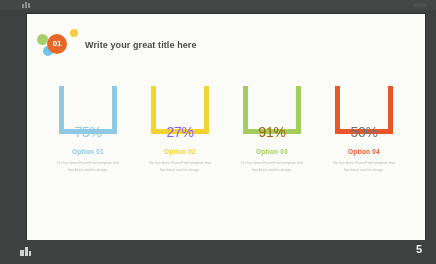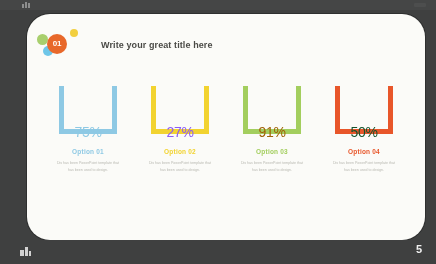--- a/index.html
+++ b/index.html
@@ -27,21 +27,20 @@
   .topbar-right {
     position:absolute; right:10px; top:3px; width:12px; height:4px;
     background:#4d4e4e; border-radius:1px;
   }
 
   
   .slide-wrap {
     position:absolute; left:27px; top:14px; width:398px; height:226px;
     background:#fbfbf8;
     box-shadow:0 0 0 1px #2e2f2f;
-    border-radius:23px;
   }
   .slide { position:relative; width:100%; height:100%; }
 
   
   .title-row {
     position:absolute; left:10px; top:14px; height:34px;
     display:flex; align-items:center;
   }
   .badge-cluster { position:relative; width:46px; height:34px; }
   .dot { position:absolute; border-radius:50%; }
@@ -52,21 +51,21 @@
     position:absolute; left:10px; top:6px; width:20px; height:20px;
     border-radius:50%; background:#e8682a;
     display:flex; align-items:center; justify-content:center;
   }
   .badge-num {
     color:#ffffff; font-size:8px; font-weight:bold; line-height:1;
     letter-spacing:-0.2px;
   }
   .slide-title {
     color:#4a4a46; font-size:9px; font-weight:bold;
-    letter-spacing:0.1px; margin-left:18px; white-space:nowrap;
+    letter-spacing:0.1px; margin-left:2px; white-space:nowrap;
   }
 
   
   .cards {
     position:absolute; left:0; top:68px; width:398px;
     display:flex; justify-content:center; gap:18px;
   }
   .card { width:74px; display:flex; flex-direction:column; align-items:center; }
 
   .frame {
@@ -171,21 +170,21 @@
           </div>
           <div class="opt-label" style="color:#a3ce5e">Option 03</div>
           <div class="opt-desc">Dis has been PowerPoint template that has been used to design.</div>
         </div>
 
         <div class="card">
           <div class="frame">
             <span class="br-l" style="background:#e8562a"></span>
             <span class="br-r" style="background:#e8562a"></span>
             <span class="br-b" style="background:#e8562a"></span>
-            <span class="pct" style="color:#14532d">50%</span>
+            <span class="pct" style="color:#737373">50%</span>
           </div>
           <div class="opt-label" style="color:#e8562a">Option 04</div>
           <div class="opt-desc">Dis has been PowerPoint template that has been used to design.</div>
         </div>
 
       </div>
     </div>
   </div>
 
   <div class="bottombar">

